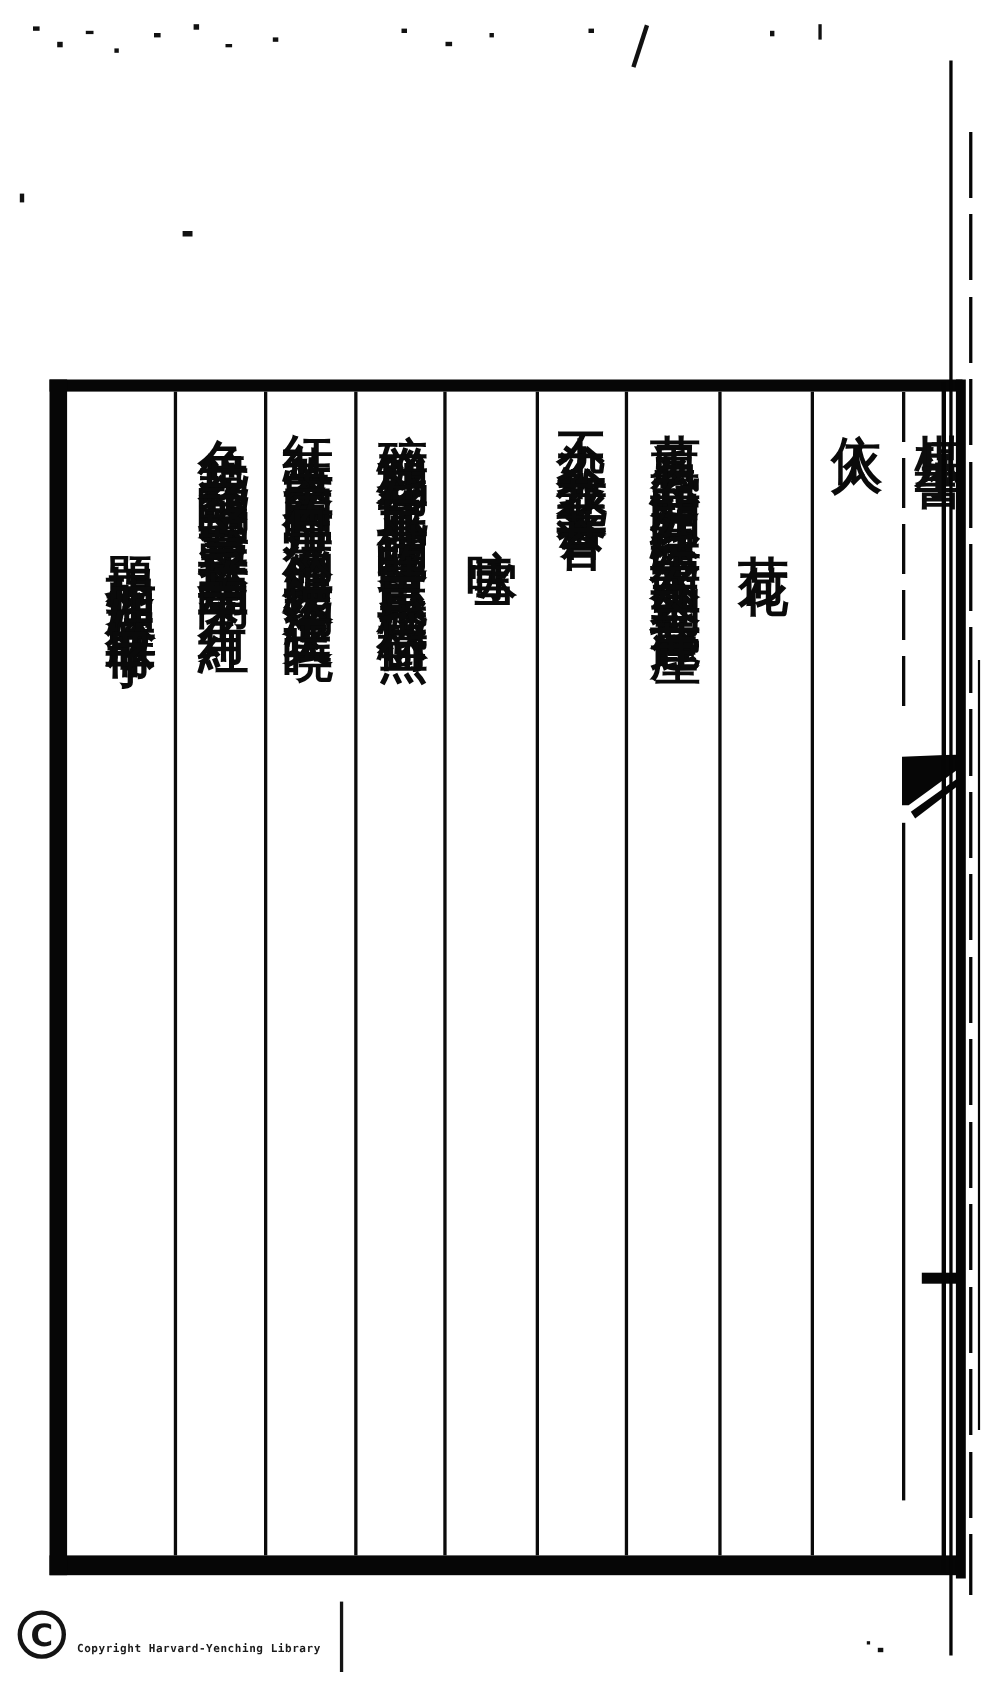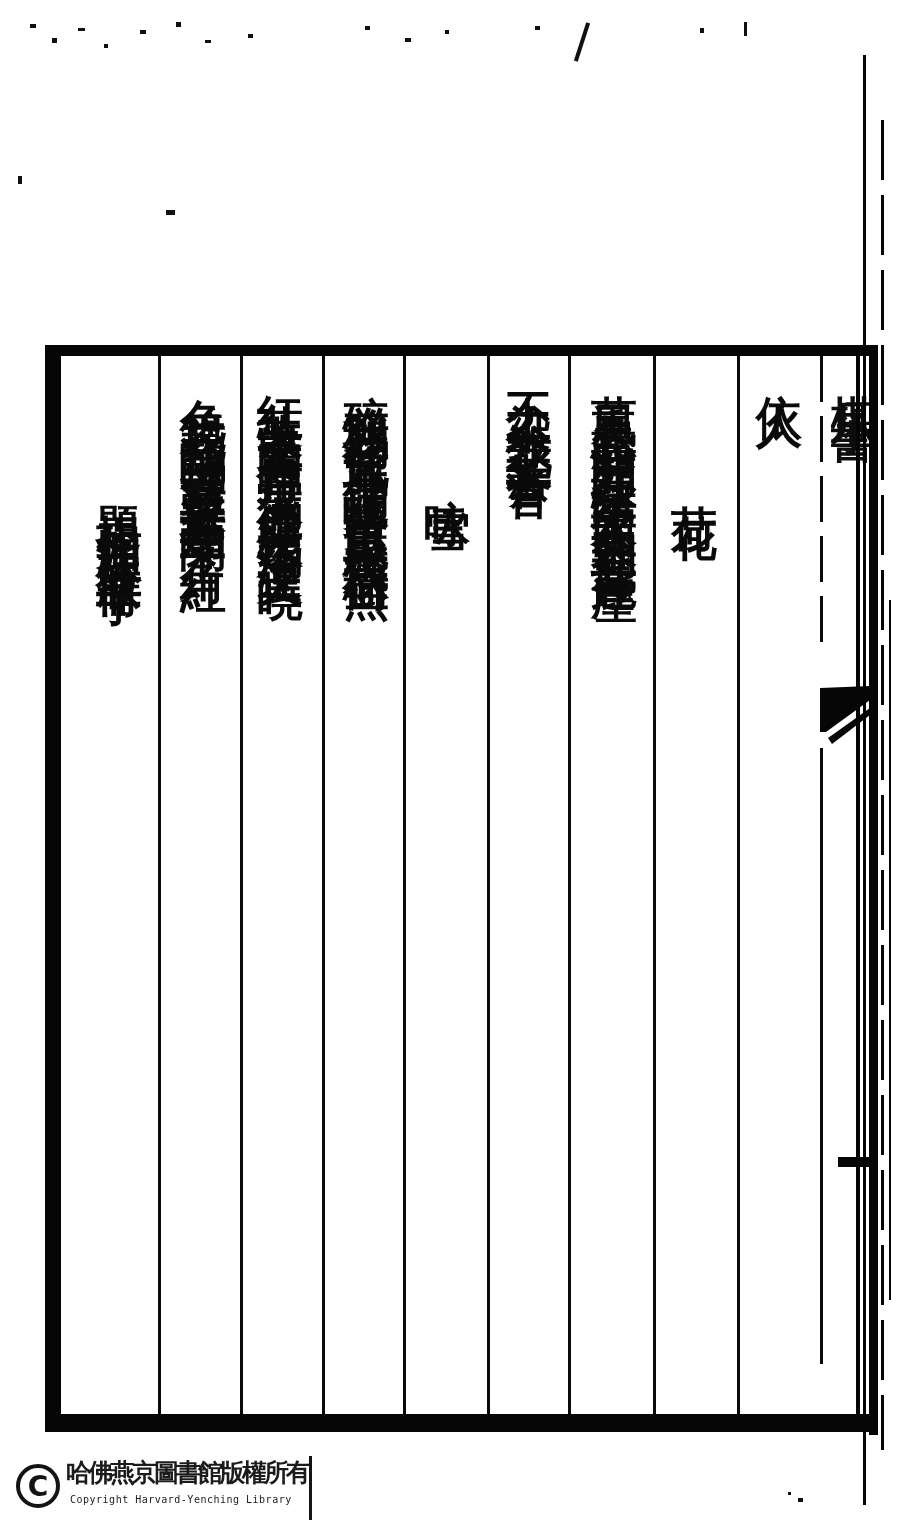--- a/index.html
+++ b/index.html
@@ -70,21 +70,21 @@
   }
   #stamp-cn{
     position:absolute;left:66px;top:6px;width:245px;
     font-family:"DejaVu Serif", serif;
     font-size:25px;font-weight:bold;letter-spacing:-3px;color:#1b1b1b;
     white-space:nowrap;
   }
   #stamp-en{
     position:absolute;left:70px;top:44px;
     font-family:"DejaVu Sans Mono", monospace;
-    font-size:10px;font-weight:normal;letter-spacing:0.5px;color:#1b1b1b;
+    font-size:10px;font-weight:bold;letter-spacing:0.5px;color:#1b1b1b;
     white-space:nowrap;
   }
   #stamp-rule{position:absolute;left:309px;top:6px;width:3px;height:64px;background:#141414;}
   
   .speck{position:absolute;background:#111;z-index:0;}
   #slash{position:absolute;left:580px;top:22px;width:4px;height:40px;background:#111;
     transform:rotate(18deg);z-index:0;}
 </style>
 </head>
 <body>
@@ -146,18 +146,17 @@
   <div id="spine1" class="spine"></div>
   <div id="spine2" class="spine"></div>
   <div id="spine3" class="spine"></div>
   <div id="spine4" class="spine"></div>
   <div id="spine5" class="spine"></div>
 
   <div id="stamp">
     <div id="stamp-circle">
       <span>C</span>
     </div>
-    <div id="stamp-cn">哈佛燕京圖書館版權所有</div>
     <div id="stamp-en">Copyright Harvard-Yenching Library</div>
     <div id="stamp-rule"></div>
   </div>
 
 </div>
 
 </body></html>

